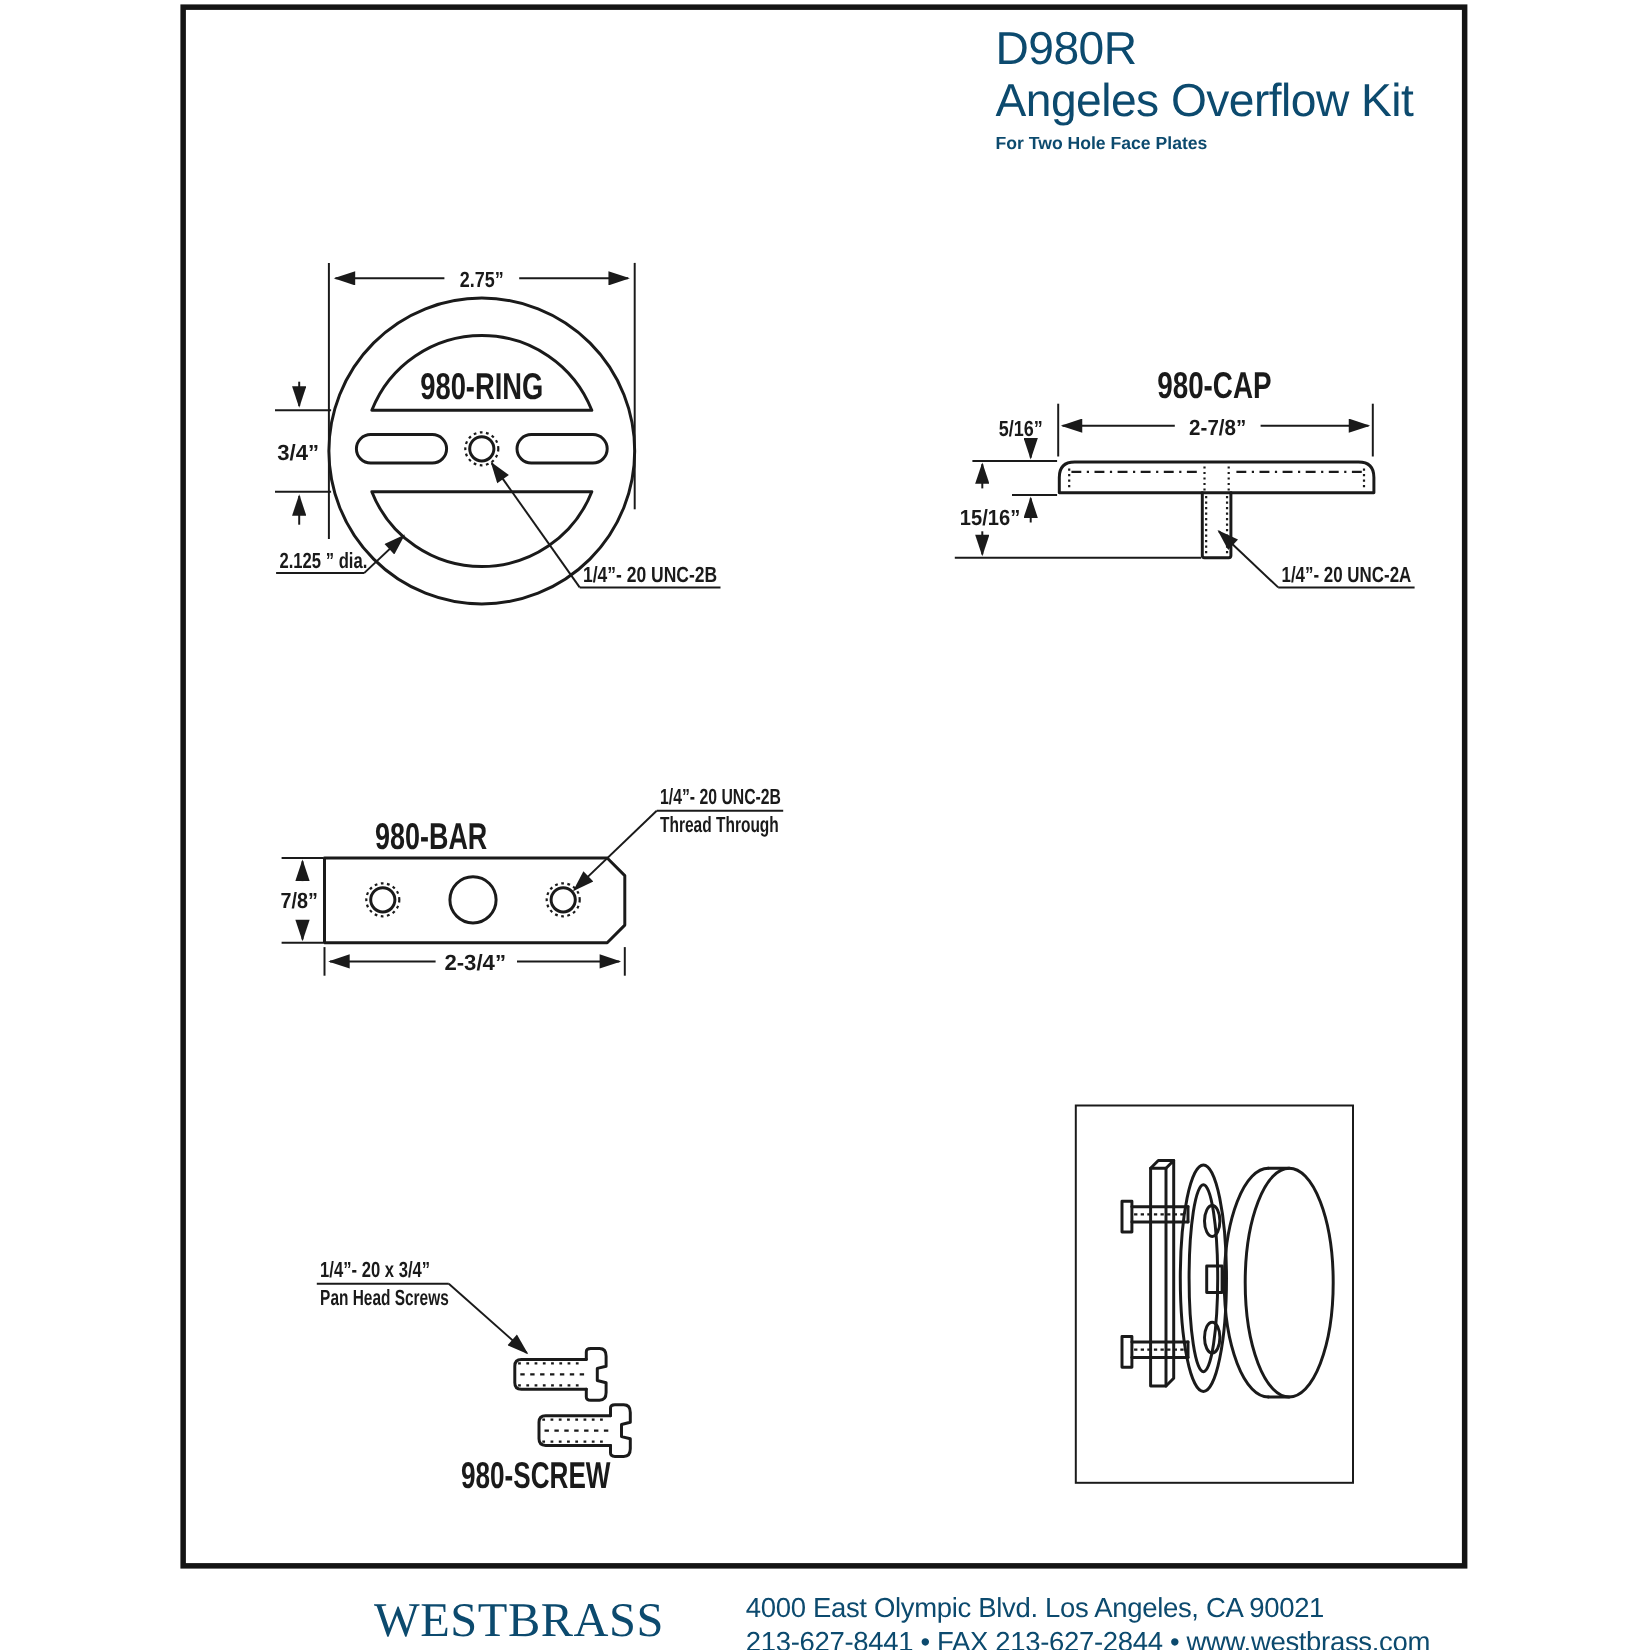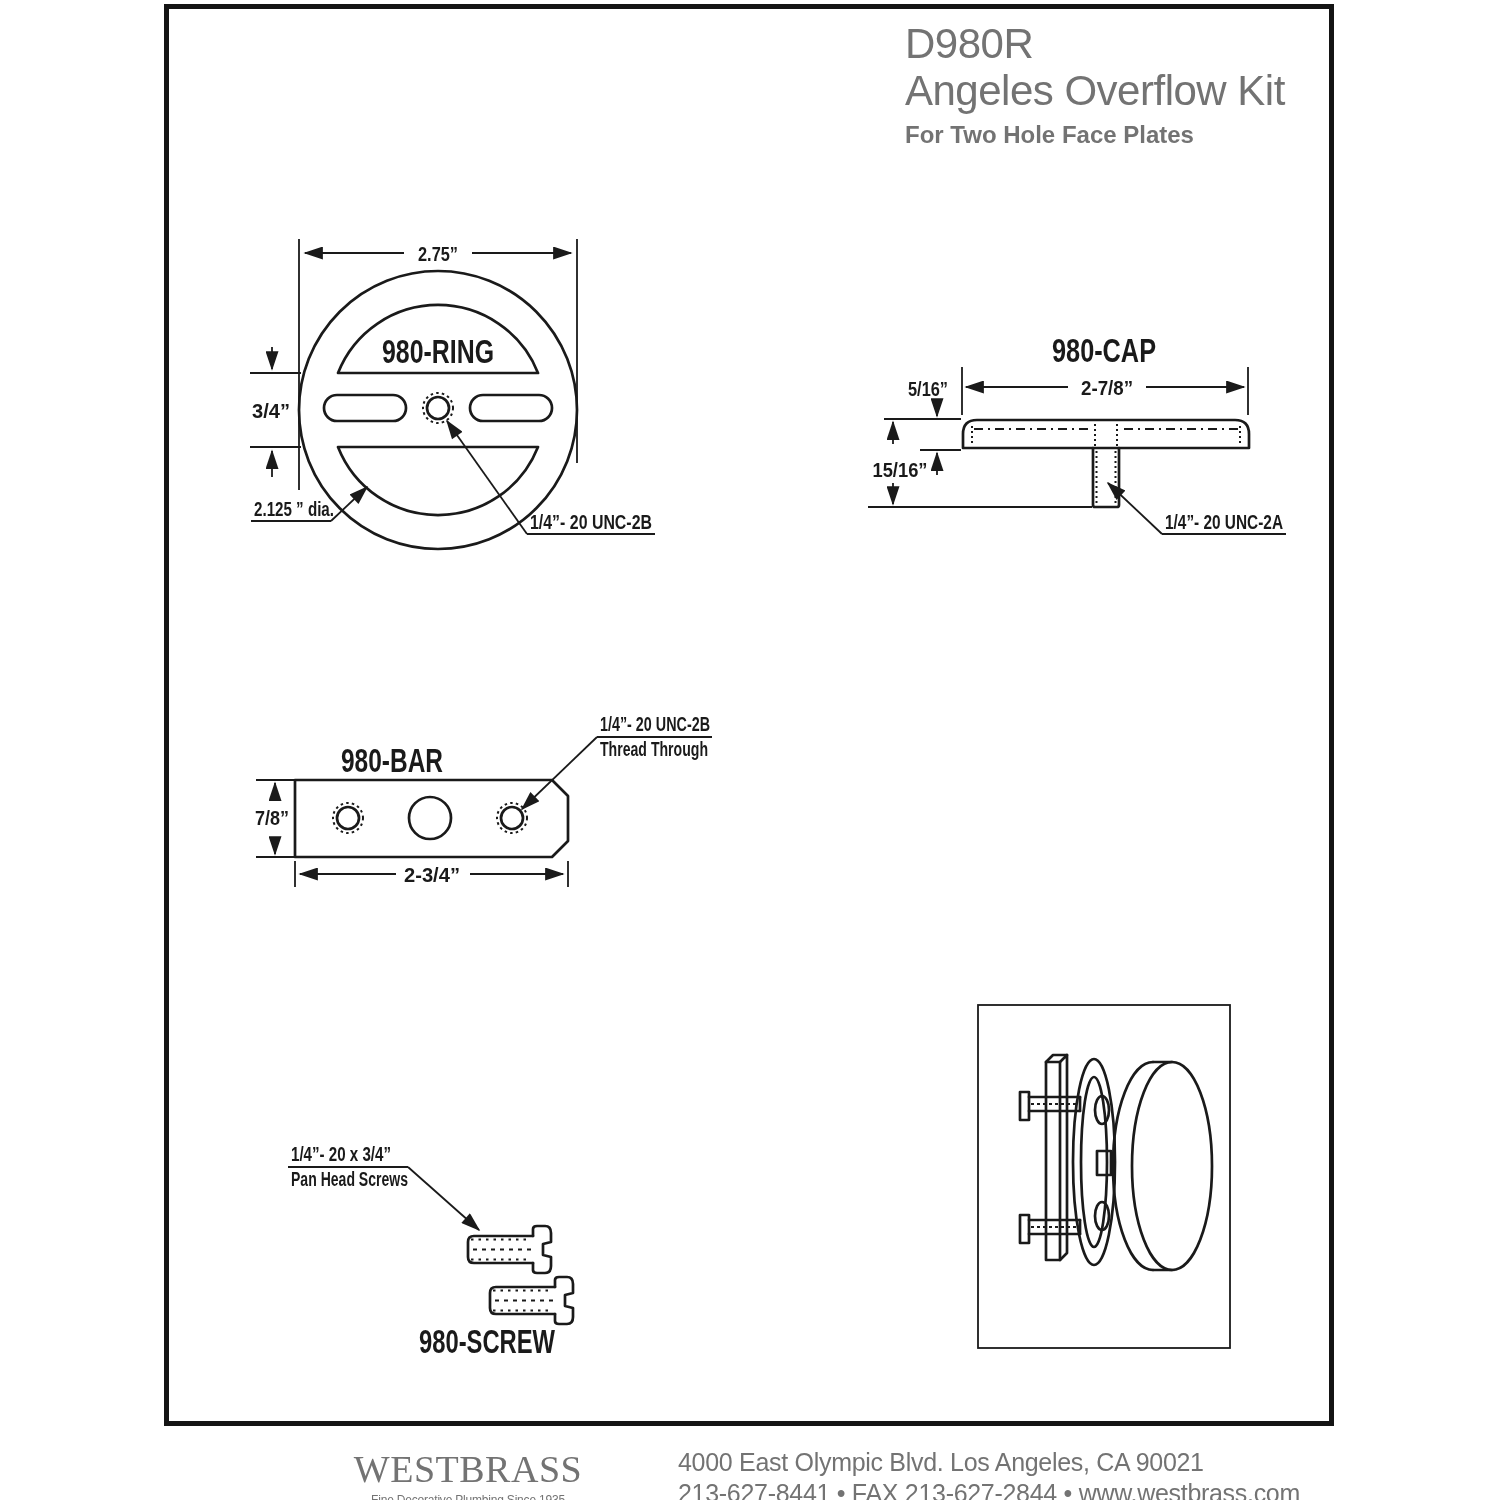--- a/index.html
+++ b/index.html
@@ -1,25 +1,25 @@
 <!DOCTYPE html>
 <html><head>
 <meta charset="utf-8">
 <style>
   html,body{margin:0;padding:0;background:#ffffff;}
   #page{position:relative;width:1500px;height:1500px;background:#ffffff;overflow:hidden;
-        font-family:"Liberation Sans",sans-serif;color:#737373;}
+        font-family:"Liberation Sans",sans-serif;color:#0c4a6e;}
   #frame{position:absolute;left:164px;top:4px;width:1160px;height:1412px;border:5px solid #141414;}
   
   #title{position:absolute;left:905px;top:20px;line-height:1.12;}
   #title .model,#title .name{font-size:42px;font-weight:400;letter-spacing:-0.5px;}
-  #title .subtitle{font-size:24px;font-weight:700;margin-top:8px;}
+  #title .subtitle{font-size:16px;font-weight:700;margin-top:8px;}
   
   #footer-left{position:absolute;left:340px;top:1447px;width:256px;text-align:center;}
-  #footer-left .brand{font-family:"Liberation Serif",serif;font-size:38px;font-weight:400;letter-spacing:0.5px;}
+  #footer-left .brand{font-family:"Liberation Serif",serif;font-size:44px;font-weight:400;letter-spacing:0.5px;}
   #footer-left .tagline{font-size:12px;font-weight:400;margin-top:2px;letter-spacing:-0.2px;}
   #footer-right{position:absolute;left:678px;top:1447px;font-size:25px;font-weight:400;line-height:1.24;letter-spacing:-0.3px;}
   
   #art{position:absolute;left:0;top:0;}
   .outline{stroke:#1a1a1a;stroke-width:2.7;fill:none;stroke-linejoin:round;stroke-linecap:round;}
   .thin{stroke:#1a1a1a;stroke-width:1.8;fill:none;}
   .dash{stroke:#1a1a1a;stroke-width:2;fill:none;}
   #art text{fill:#1a1a1a;font-family:"Liberation Sans",sans-serif;font-weight:600;}
   .part-label{font-size:34px;}
   .dim{font-size:20px;}

